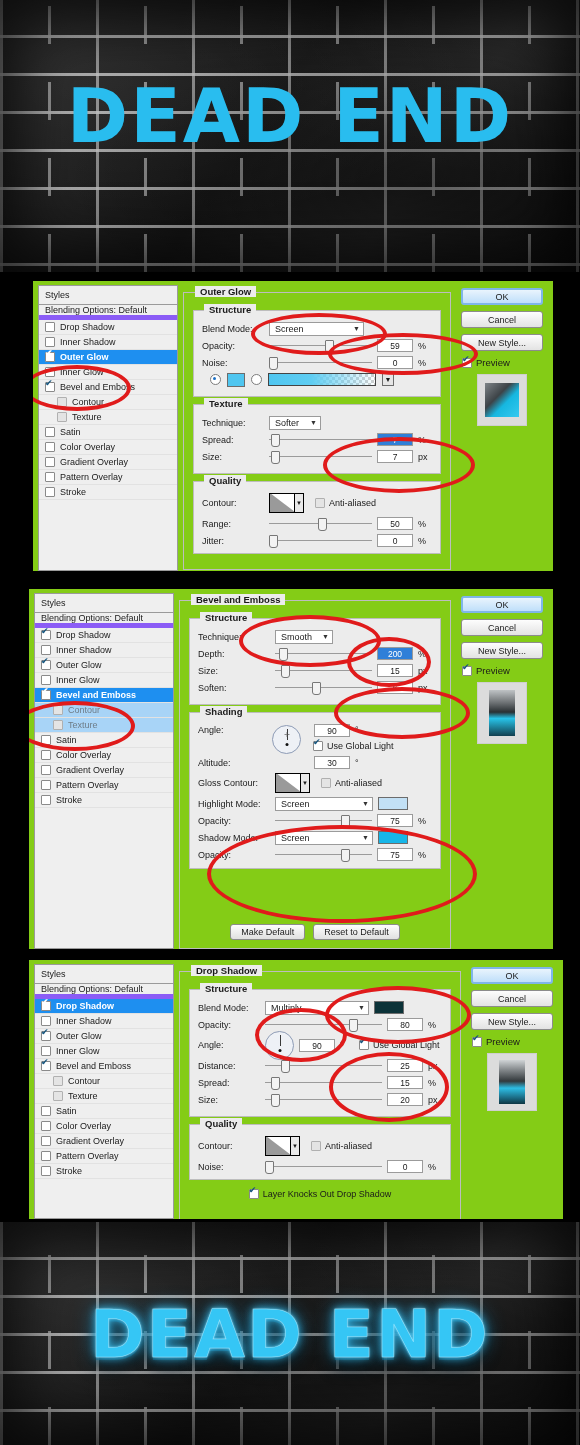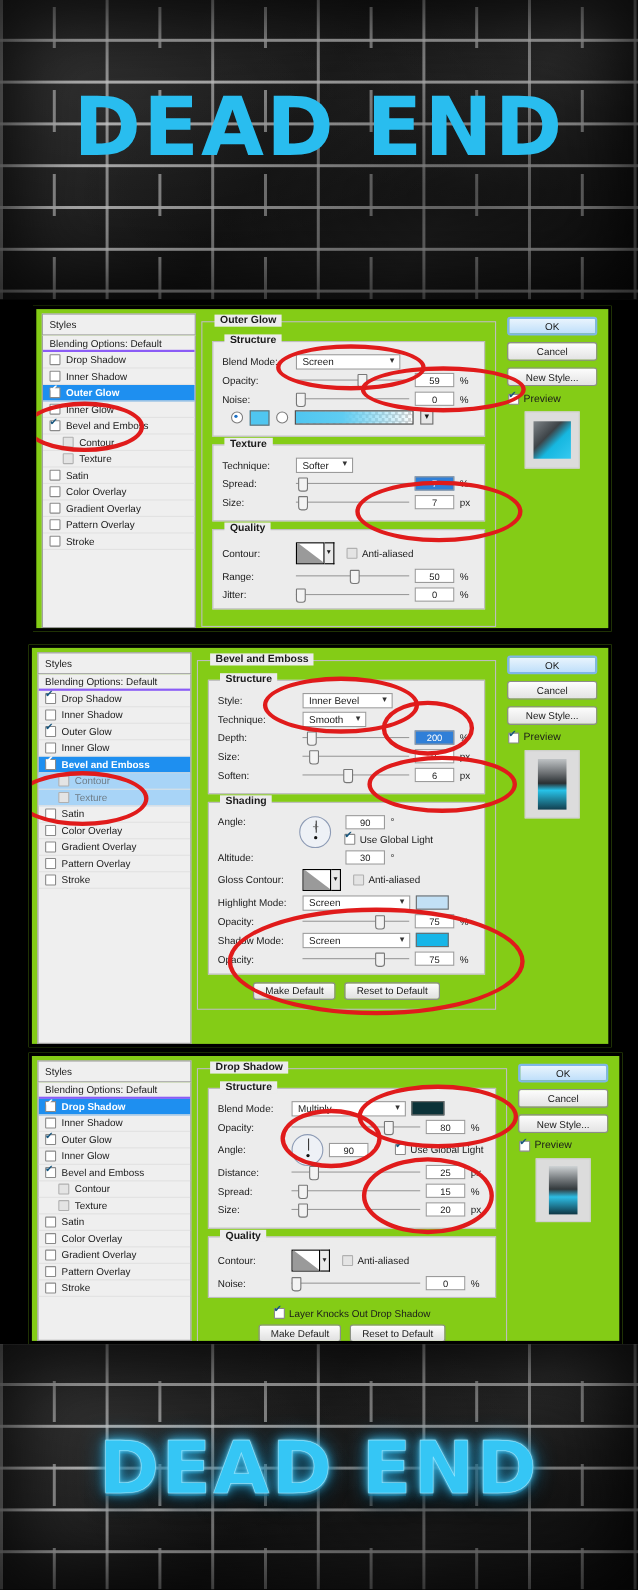--- a/index.html
+++ b/index.html
@@ -61,21 +61,21 @@
   #dlg-drop{left:26px;top:957px;width:540px;height:265px;}
 
   .dlg-body{display:flex;height:100%;padding:4px 5px 0 5px;box-sizing:border-box;gap:5px;}
 
   
   .styles-col{width:140px;flex:none;display:flex;flex-direction:column;}
   .styles-hdr{border:1px solid #9a9a9a;background:#efefef;padding:4px 6px;font-size:9px;}
   .styles-list{border:1px solid #9a9a9a;border-top:none;background:#efefef;flex:1;overflow:hidden;}
   .srow{display:flex;align-items:center;gap:5px;padding:2px 6px;height:15px;
         box-sizing:border-box;font-size:9px;border-bottom:1px solid #e2e2e2;}
-  .srow.sep{border-bottom:2px solid #8b5cf6;}
+  .srow.sep{border-bottom:5px solid #8b5cf6;}
   .srow.indent{padding-left:18px;}
   .srow.sel{background:#1e8ff0;color:#fff;font-weight:bold;}
   .srow.sel2{background:#a8d4f7;color:#6f7d88;}
   .cb{width:8px;height:8px;border:1px solid #8a8a8a;background:#fff;flex:none;
       position:relative;border-radius:1px;}
   .cb.on::after{content:"✔";position:absolute;left:-1px;top:-5px;font-size:9px;color:#15557e;}
   .srow.sel .cb.on::after{color:#fff;}
   .cb.dim{background:#e4e4e4;border-color:#b0b0b0;}
 
   
@@ -150,21 +150,21 @@
   .prev-box{width:50px;height:52px;background:#dcdcdc;border:1px solid #cfcfcf;
             display:flex;align-items:center;justify-content:center;box-sizing:border-box;}
   .prev-img{width:34px;height:34px;}
   .prev-img.og{background:linear-gradient(135deg,#7e8488 0%,#3d4347 38%,#16b7e0 60%,#35c9f0 100%);}
   .prev-img.bv{background:linear-gradient(180deg,#bfc3c5 0%,#6c7073 28%,#2a3033 48%,#27c2e8 62%,#1d7d96 82%,#123f50 100%);}
   .prev-img.ds{background:linear-gradient(180deg,#cfd3d5 0%,#7b8083 25%,#33393c 48%,#2dbde4 64%,#1c6f88 85%,#0e3643 100%);}
 
   .btnrow{display:flex;gap:8px;justify-content:center;margin-top:3px;}
   .btn-sm{height:16px;padding:0 10px;border:1px solid #8c8c8c;border-radius:3px;
      background:linear-gradient(#fdfdfd,#e0e0e0);font-size:9px;display:flex;align-items:center;
-     justify-content:center;box-sizing:border-box;}
+     justify-content:center;box-sizing:border-box;margin-top:48px;}
 
   
   .ell{position:absolute;border:4px solid #e01b1b;border-radius:50%;pointer-events:none;}
   .ann-layer{position:absolute;inset:0;pointer-events:none;}
 </style>
 </head>
 <body>
 
 <div class="wall" id="wall-top">
   <div class="bricks"></div>
@@ -418,27 +418,20 @@
           </div>
       </div>
     </div>
 
     <div class="center-col">
       <div class="panel" style="padding-top:13px;">
         <span class="panel-title">Bevel and Emboss</span>
 
         <div class="grp" style="margin-top:4px;">
           <span class="sec-title">Structure</span>
-          <div class="row">
-            <span class="lab w72">Style:</span>
-            <span class="select" style="width:82px;">
-              <span>Inner Bevel</span>
-              <span class="arw">▼</span>
-            </span>
-          </div>
           <div class="row">
             <span class="lab w72">Technique:</span>
             <span class="select" style="width:58px;">
               <span>Smooth</span>
               <span class="arw">▼</span>
             </span>
           </div>
           <div class="row">
             <span class="lab w72">Depth:</span>
             <span class="slider">

